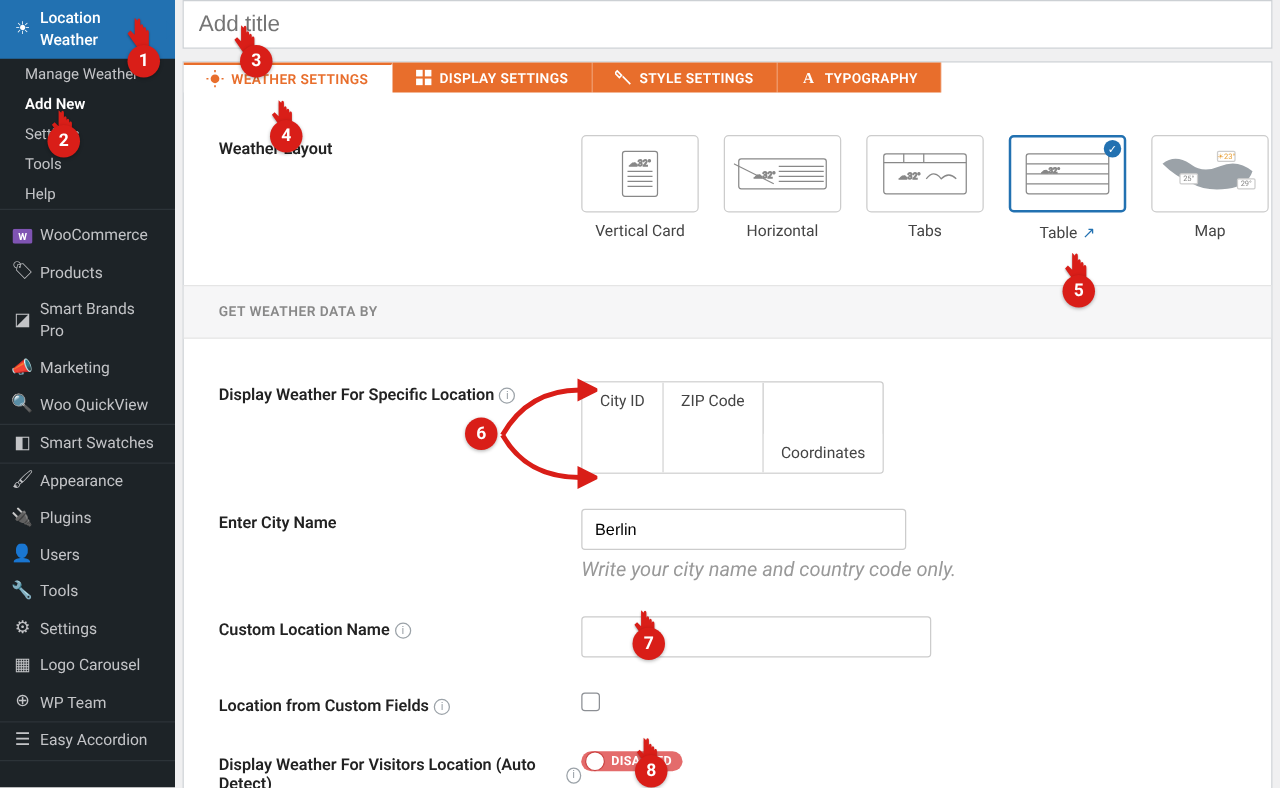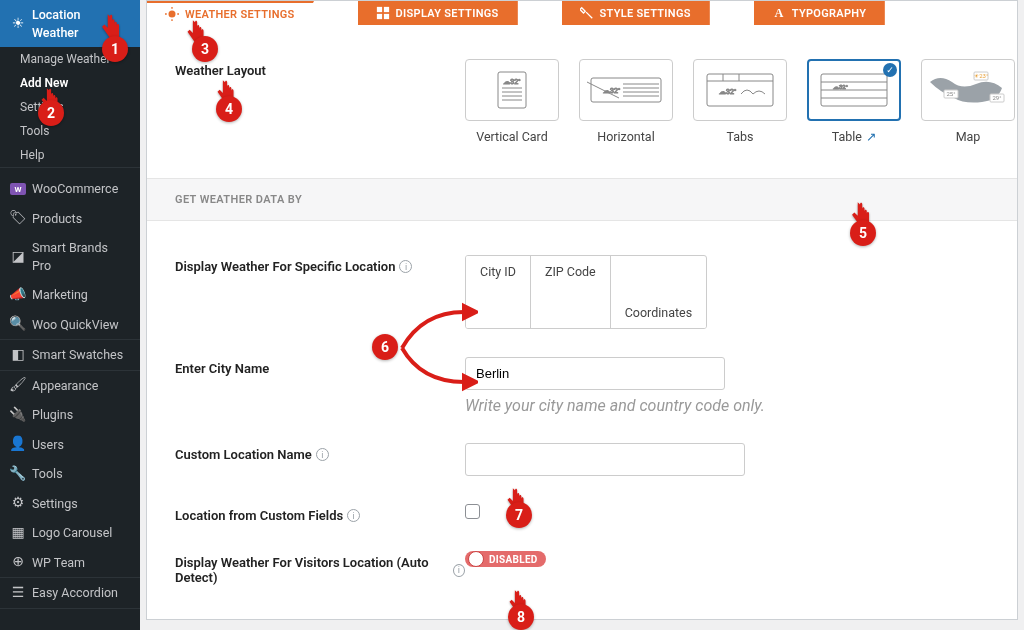--- a/index.html
+++ b/index.html
@@ -16,21 +16,21 @@
 .sb-sub { padding: 5px 10px 5px 20px; font-size: 12px; color: #c3c4c7; cursor: pointer; }
 .sb-sub.active { color: #fff; font-weight: 600; }
 .sb-icon { width: 16px; height: 16px; display: inline-flex; align-items: center; justify-content: center; font-size: 14px; }
 
 
 .main { flex: 1; background: #f0f0f1; overflow: auto; }
 .title-input { width: calc(100% - 12px); margin: 0 6px 10px 6px; padding: 8px 12px; font-size: 18px; color: #888; border: 1px solid #ccd0d4; background: #fff; outline: none; }
 .panel { margin: 0 6px; background: #fff; border: 1px solid #ccd0d4; }
 
 
-.tabs { display: flex; height: 24px; gap: 44px; }
+.tabs { display: flex; height: 24px; }
 .tab { padding: 0 18px; display: flex; align-items: center; gap: 6px; background: #e86e2c; color: #fff; font-size: 11px; font-weight: 600; letter-spacing: .3px; border-right: 1px solid rgba(255,255,255,.18); cursor: pointer; }
 .tab.active { background: #fff; color: #e86e2c; border-top: 2px solid #e86e2c; border-right: 1px solid #fff; }
 .tab-icon { width: 14px; height: 14px; }
 
 
 .form-body { padding: 20px 28px; }
 .row { display: flex; align-items: flex-start; padding: 14px 0; }
 .row-label { width: 290px; min-width: 290px; font-size: 13px; font-weight: 600; color: #222; display: flex; align-items: center; gap: 4px; padding-top: 4px; }
 .info-icon { width: 13px; height: 13px; border: 1px solid #9ba2a8; border-radius: 50%; font-size: 9px; color: #9ba2a8; display: inline-flex; align-items: center; justify-content: center; font-weight: 400; }
 .row-field { flex: 1; }
@@ -150,20 +150,21 @@
       </div>
     <div class="sb-group" style="border-top:1px solid #2c3338">
       <div class="sb-item">
           <span class="sb-icon">☰</span>
           <span>Easy Accordion</span>
         </div>
     </div>
   </div>
 
   <div class="main">
+    <input class="title-input" placeholder="Add title" style="">
 
     <div class="panel">
       <div class="tabs">
         <div class="tab active">
             <svg class="tab-icon" viewBox="0 0 16 16">
               <circle cx="8" cy="8" r="4" fill="#e86e2c"></circle>
               <g stroke="#e86e2c" stroke-width="1.5">
                 <line x1="8" y1="0" x2="8" y2="2"></line>
                 <line x1="8" y1="14" x2="8" y2="16"></line>
                 <line x1="0" y1="8" x2="2" y2="8"></line>

